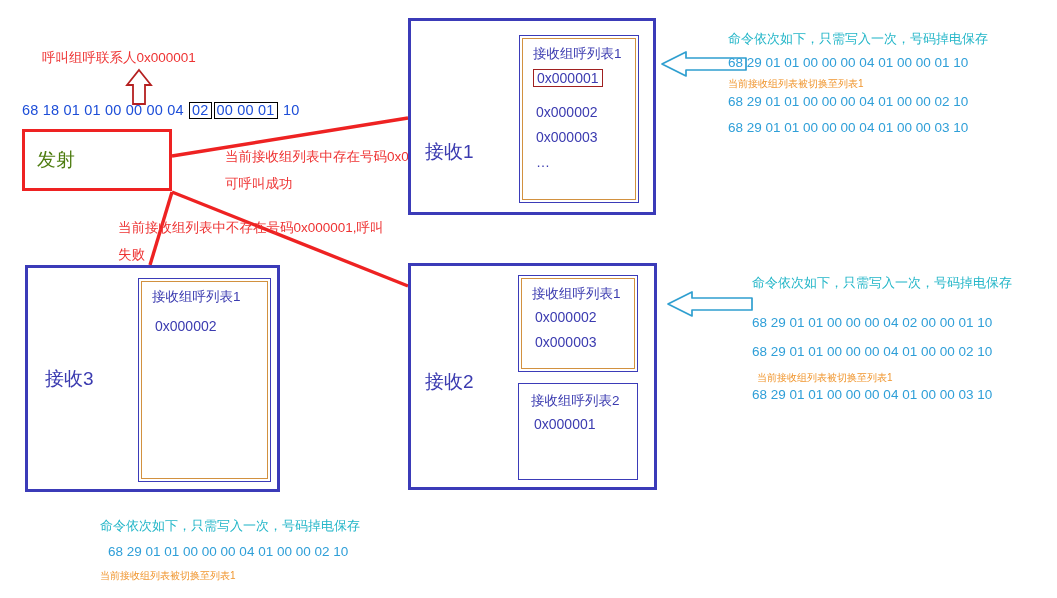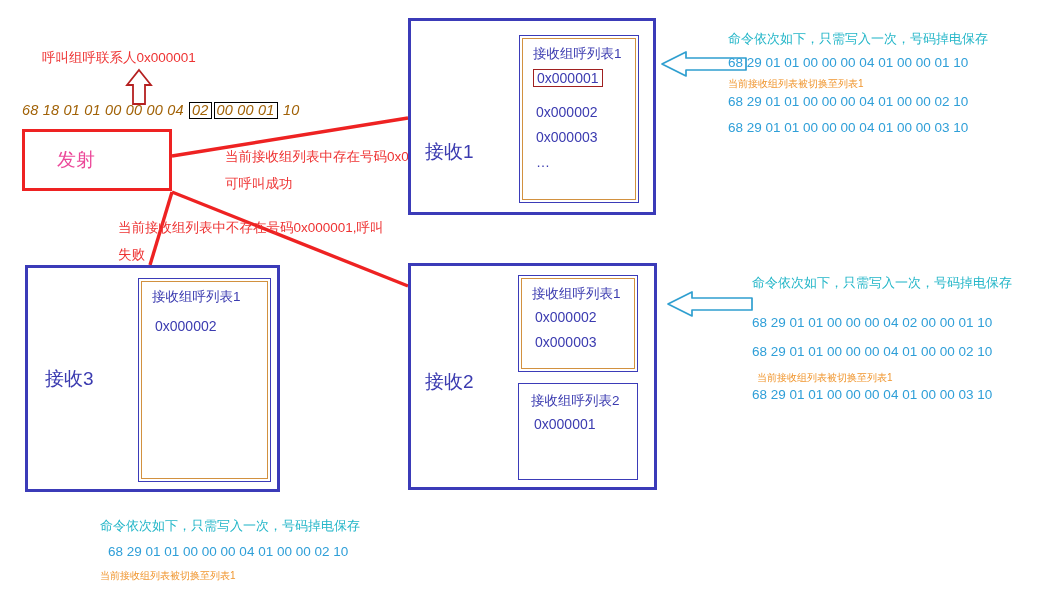--- a/index.html
+++ b/index.html
@@ -3,29 +3,29 @@
 <meta charset="utf-8">
 <style>
   html,body{margin:0;padding:0;background:#ffffff;}
   body{
     width:1057px;height:598px;position:relative;overflow:hidden;
     font-family:"Liberation Sans","DejaVu Sans",sans-serif;
     -webkit-font-smoothing:antialiased;
   }
   .abs{position:absolute;}
   
-  .c-red{color:#a16207;font-style:italic;}
+  .c-red{color:#1d4ed8;}
 
   
   #tx-box{
     left:22px;top:129px;width:150px;height:62px;
     border:3px solid #ee2222;background:#fff;box-sizing:border-box;
     display:flex;align-items:center;
   }
-  #tx-label{font-size:19px;color:#ec4899;margin-left:32px;}
+  #tx-label{font-size:19px;color:#4d7c0f;margin-left:12px;}
 
   .hexline{font-size:14.5px;letter-spacing:.2px;white-space:nowrap;}
 
   
   .bytebox{border:1.5px solid #000;padding:0 2px;margin:0 1px;display:inline-block;line-height:15px;}
 
   
   .rx-box{border:3px solid #3b3bb8;background:#fff;box-sizing:border-box;}
   .rx-name{position:absolute;font-size:19px;color:#3b3bb0;white-space:nowrap;}
 

